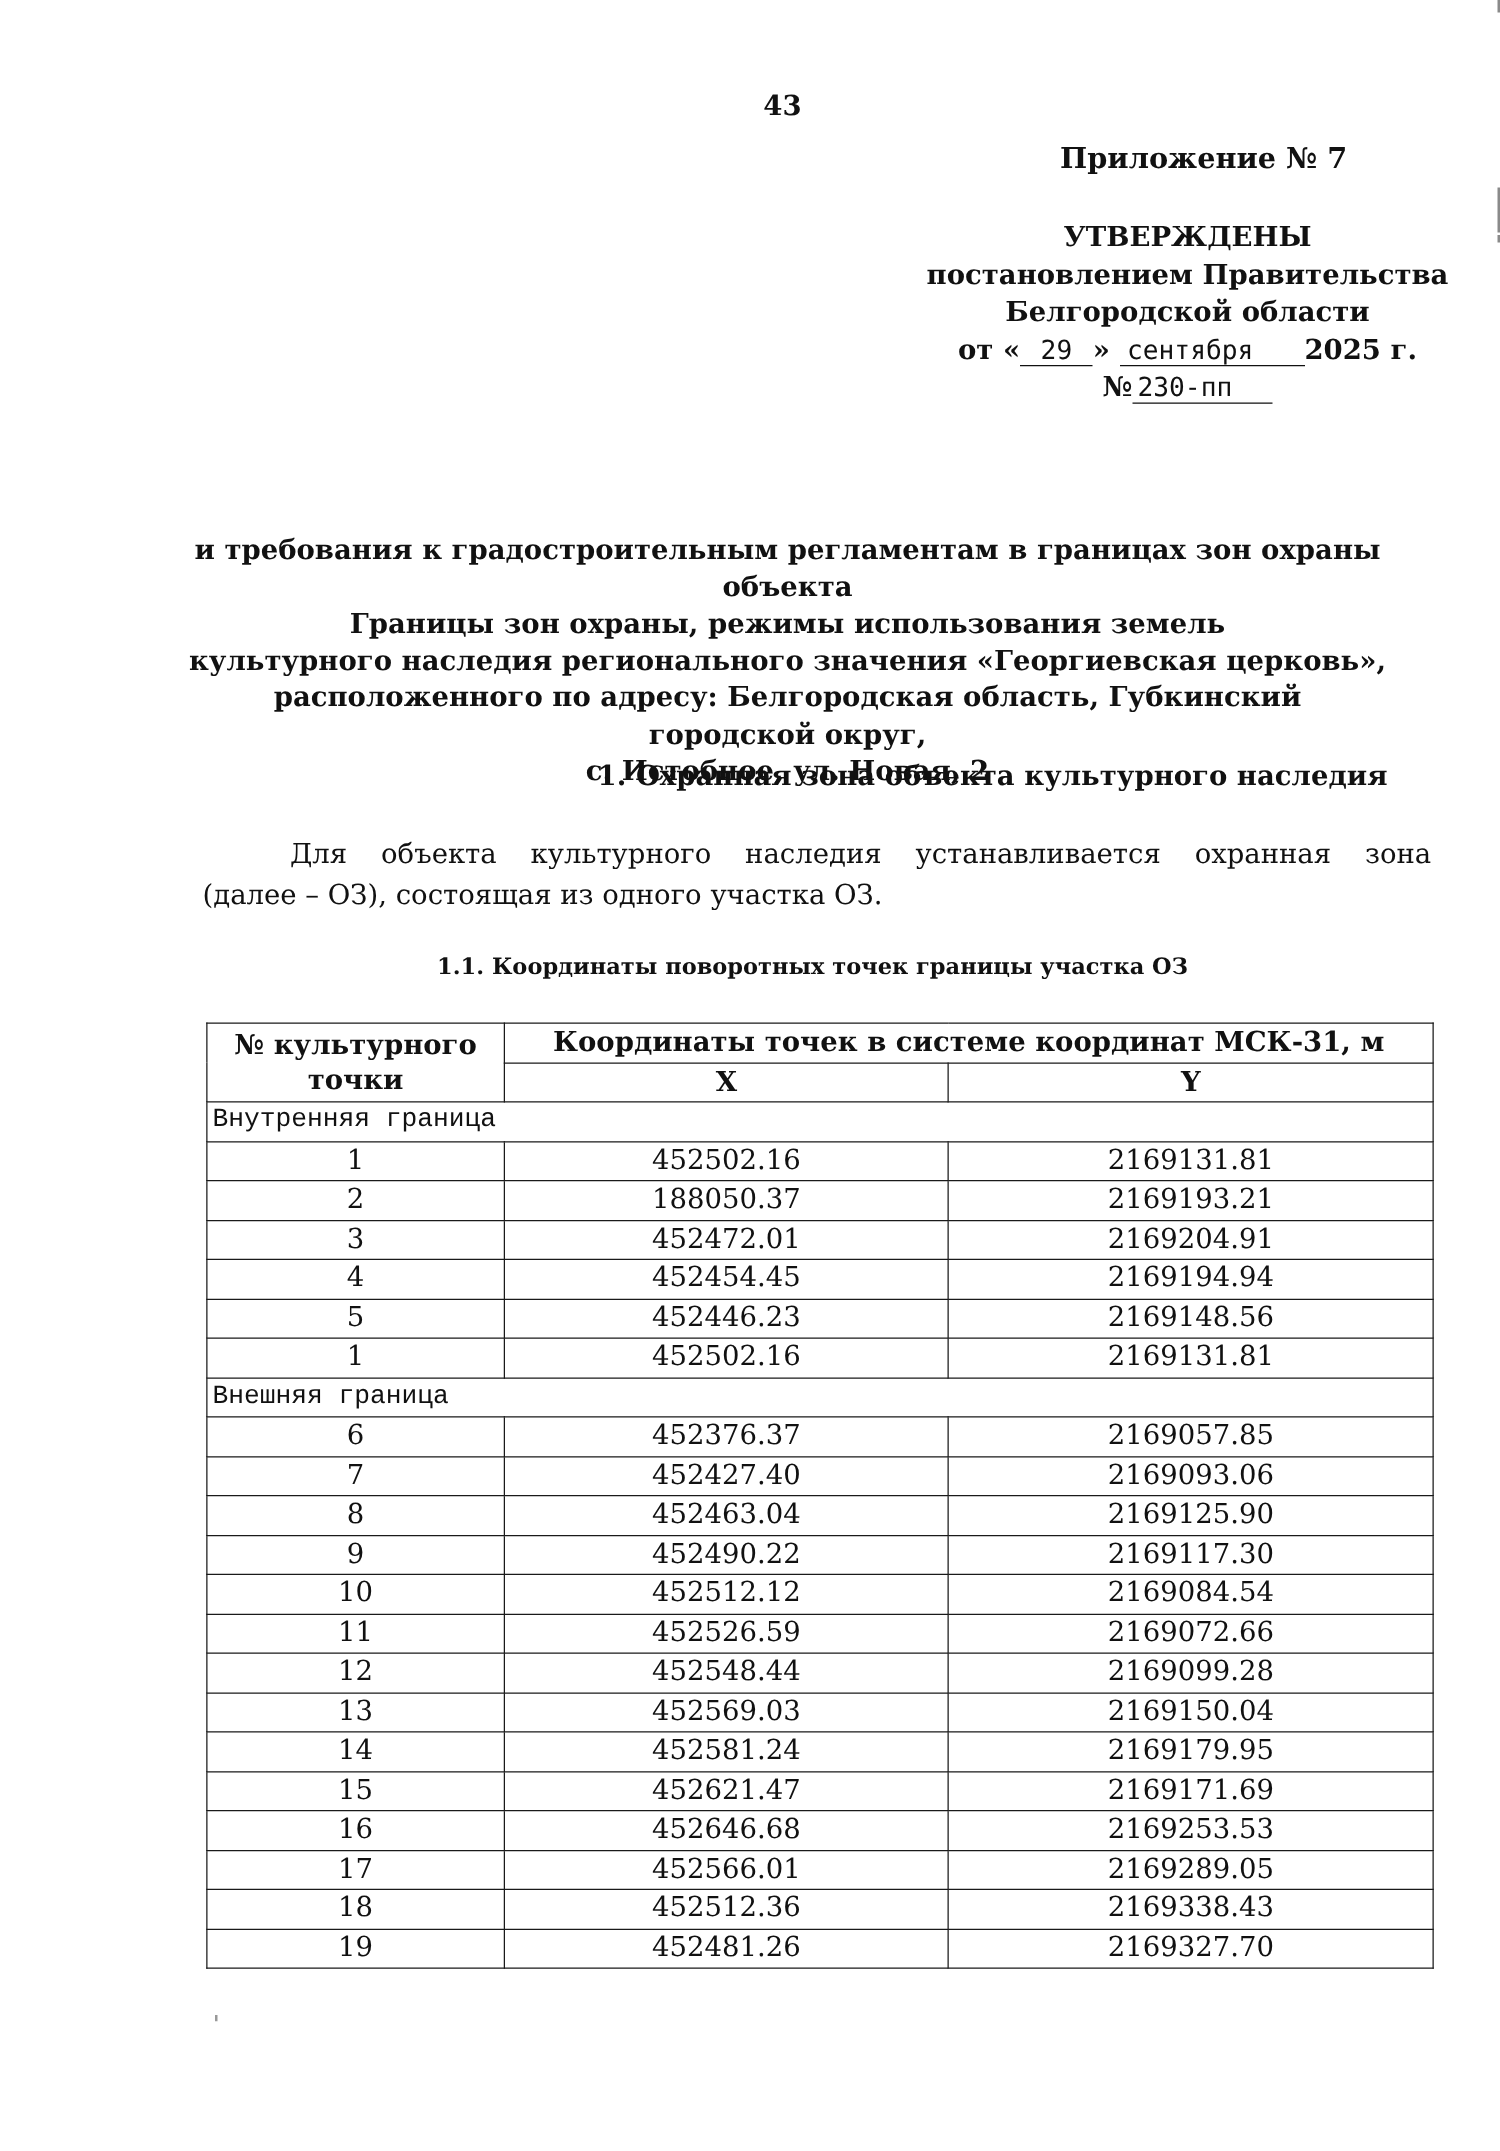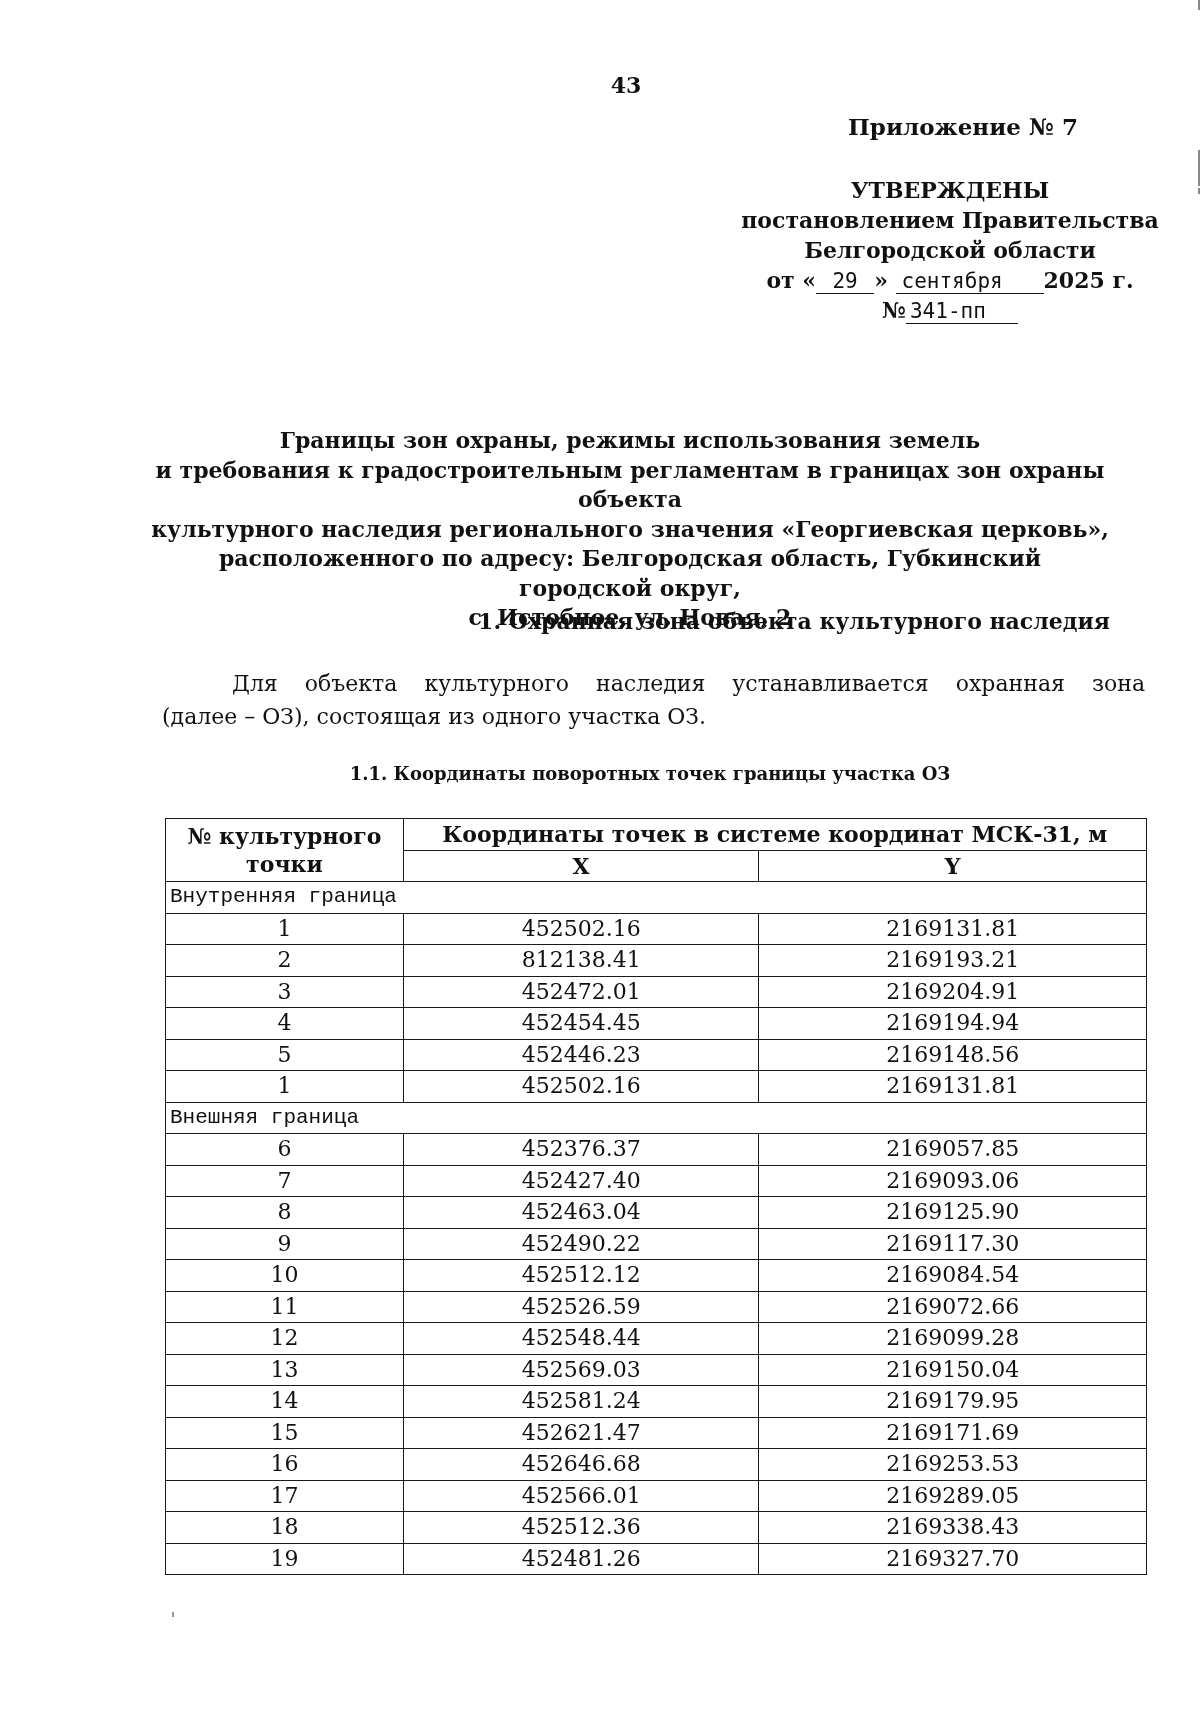--- a/index.html
+++ b/index.html
@@ -153,26 +153,26 @@
 <div class="speck" style="left:172px;top:1612px;"></div>
 
 <div class="page-number">43</div>
 
 <div class="approval">
   <span class="appendix">Приложение № 7</span>
   <span class="line">УТВЕРЖДЕНЫ</span>
   <span class="line">постановлением Правительства</span>
   <span class="line">Белгородской области</span>
   <span class="date-line"><span>от «</span><span class="handwritten hw-day">29</span><span>»</span> <span class="handwritten hw-month">сентября</span><span>2025 г.</span></span>
-  <span class="date-line"><span>№</span><span class="handwritten hw-num">341-пп</span></span>
+  <span class="date-line"><span>№</span><span class="handwritten hw-num">230-пп</span></span>
 </div>
 
 <div class="doc-title">
+  <div>и требования к градостроительным регламентам в границах зон охраны объекта</div>
   <div>Границы зон охраны, режимы использования земель</div>
-  <div>и требования к градостроительным регламентам в границах зон охраны объекта</div>
   <div>культурного наследия регионального значения «Георгиевская церковь»,</div>
   <div>расположенного по адресу: Белгородская область, Губкинский городской округ,</div>
   <div>с. Истобное, ул. Новая, 2</div>
 </div>
 
 <div class="section-title">1. Охранная зона объекта культурного наследия</div>
 
 <div class="para">
   <span class="first">Для объекта культурного наследия устанавливается охранная зона</span>
   <span>(далее – ОЗ), состоящая из одного участка ОЗ.</span>
@@ -203,21 +203,21 @@
       <tr>
         <td colspan="3" class="group">Внутренняя граница</td>
       </tr>
       <tr>
         <td>1</td>
         <td>452502.16</td>
         <td>2169131.81</td>
       </tr>
       <tr>
         <td>2</td>
-        <td>812138.41</td>
+        <td>188050.37</td>
         <td>2169193.21</td>
       </tr>
       <tr>
         <td>3</td>
         <td>452472.01</td>
         <td>2169204.91</td>
       </tr>
       <tr>
         <td>4</td>
         <td>452454.45</td>

